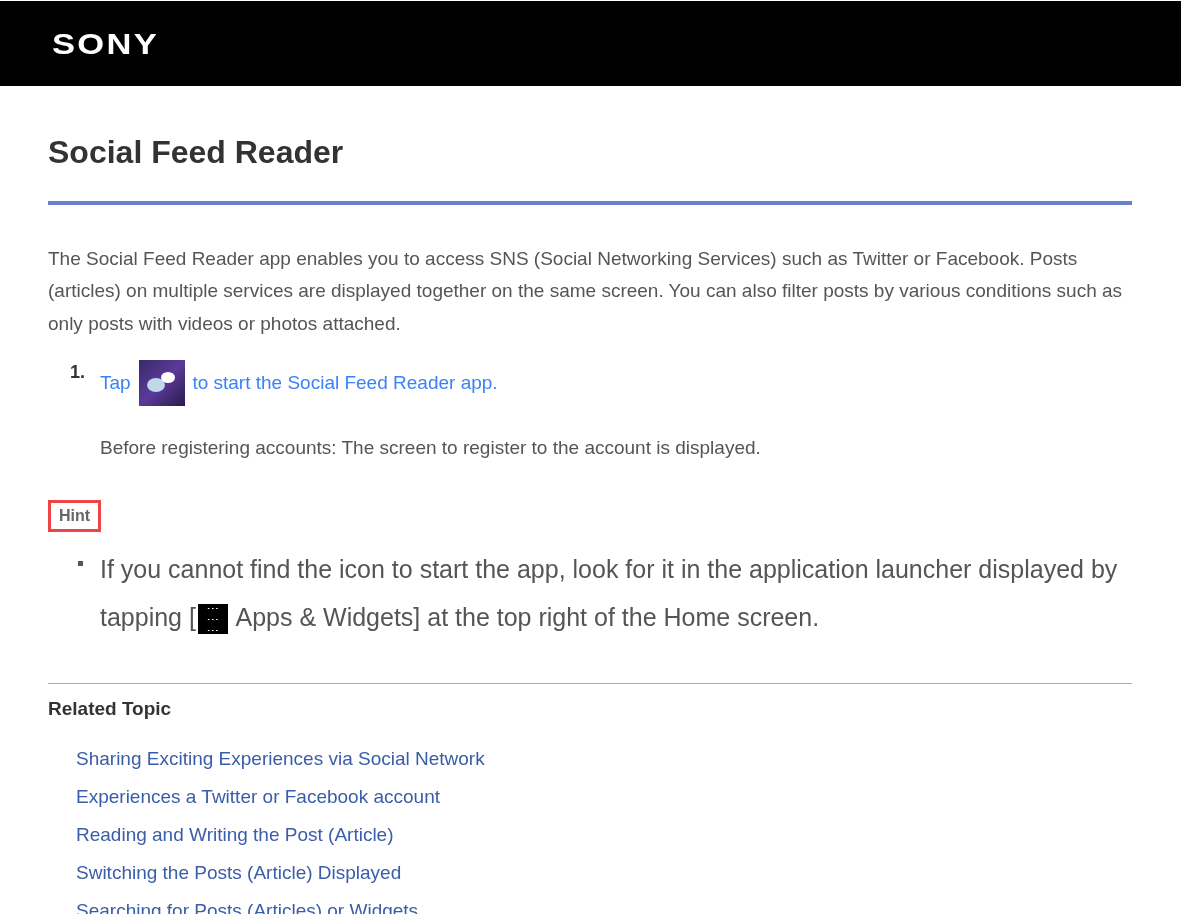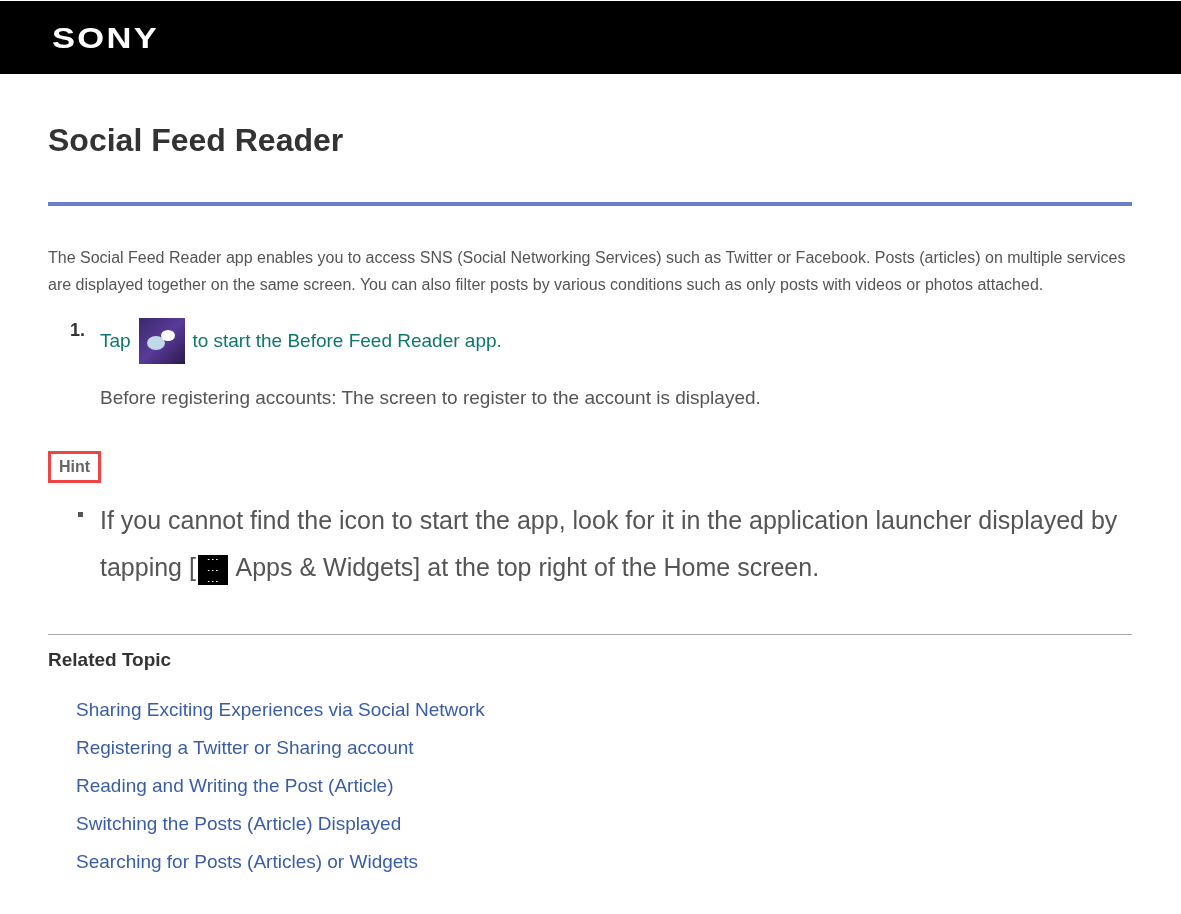--- a/index.html
+++ b/index.html
@@ -7,21 +7,21 @@
     padding: 0;
     box-sizing: border-box;
   }
   body {
     font-family: Arial, Helvetica, sans-serif;
     background: #fff;
     color: #333;
   }
   .header-bar {
     background: #000;
-    height: 74px;
+    height: 86px;
     display: flex;
     align-items: center;
     padding-left: 52px;
     border-top: 1px solid #fff;
   }
   .sony-logo {
     color: #fff;
     font-family: Arial, sans-serif;
     font-size: 30px;
     font-weight: bold;
@@ -30,26 +30,26 @@
     transform-origin: left center;
   }
   .content {
     padding: 48px 48px 20px 48px;
     max-width: 1180px;
   }
   h1.page-title {
     font-size: 32px;
     font-weight: bold;
     color: #333;
-    padding-bottom: 43px;
+    padding-bottom: 30px;
     border-bottom: 4px solid #6a7fc9;
     margin-bottom: 38px;
   }
   p.intro {
-    font-size: 16px;
+    font-size: 19px;
     line-height: 1.7;
     color: #555;
     margin-bottom: 20px;
   }
   ol.steps {
     list-style: none;
     padding-left: 22px;
   }
   ol.steps li {
     position: relative;
@@ -59,21 +59,21 @@
   ol.steps li .step-num {
     position: absolute;
     left: 0;
     top: 2px;
     font-weight: bold;
     font-size: 18px;
     color: #333;
   }
   ol.steps li .step-line {
     font-size: 19px;
-    color: #0f766e;
+    color: #3b82f6;
     line-height: 1.7;
     display: inline;
     vertical-align: middle;
   }
   .app-icon {
     display: inline-block;
     width: 46px;
     height: 46px;
     vertical-align: middle;
     background: linear-gradient(135deg, #3a2a6a 0%, #5a3a9a 50%, #2a1a4a 100%);
@@ -97,21 +97,21 @@
     height: 11px;
     background: #fff;
     border-radius: 50%;
     top: 12px;
     left: 22px;
   }
   .step-detail {
     font-size: 19px;
     color: #555;
     line-height: 1.7;
-    margin-top: 18px;
+    margin-top: 26px;
   }
   .hint-section {
     margin-top: 36px;
   }
   .hint-label {
     display: inline-block;
     border: 3px solid #ef4444;
     padding: 4px 8px;
     font-size: 16px;
     font-weight: bold;
@@ -189,38 +189,38 @@
 <div class="content">
   <h1 class="page-title">Social Feed Reader</h1>
 
   <p class="intro">The Social Feed Reader app enables you to access SNS (Social Networking Services) such as Twitter or Facebook. Posts (articles) on multiple services are displayed together on the same screen. You can also filter posts by various conditions such as only posts with videos or photos attached.</p>
 
   <ol class="steps">
     <li>
       <span class="step-num">1.</span>
       <span class="step-line">Tap </span>
       <span class="app-icon"></span>
-      <span class="step-line"> to start the Before Feed Reader app.</span>
+      <span class="step-line"> to start the Social Feed Reader app.</span>
       <div class="step-detail">
         <span>Before registering accounts: The screen to register to the account is displayed.</span><br>
       </div>
     </li>
   </ol>
 
   <div class="hint-section">
     <div class="hint-label">Hint</div>
     <ul class="hint-list">
       <li>
         <span>If you cannot find the icon to start the app, look for it in the application launcher displayed by tapping [</span><span class="grid-icon"></span><span> Apps &amp; Widgets] at the top right of the Home screen.</span>
       </li>
     </ul>
   </div>
 
   <hr class="related-divider">
   <div class="related-heading">Related Topic</div>
   <div class="related-links">
     <a href="#">Sharing Exciting Experiences via Social Network</a>
-    <a href="#">Registering a Twitter or Sharing account</a>
+    <a href="#">Experiences a Twitter or Facebook account</a>
     <a href="#">Reading and Writing the Post (Article)</a>
     <a href="#">Switching the Posts (Article) Displayed</a>
     <a href="#">Searching for Posts (Articles) or Widgets</a>
   </div>
 </div>
 
 </body></html>

